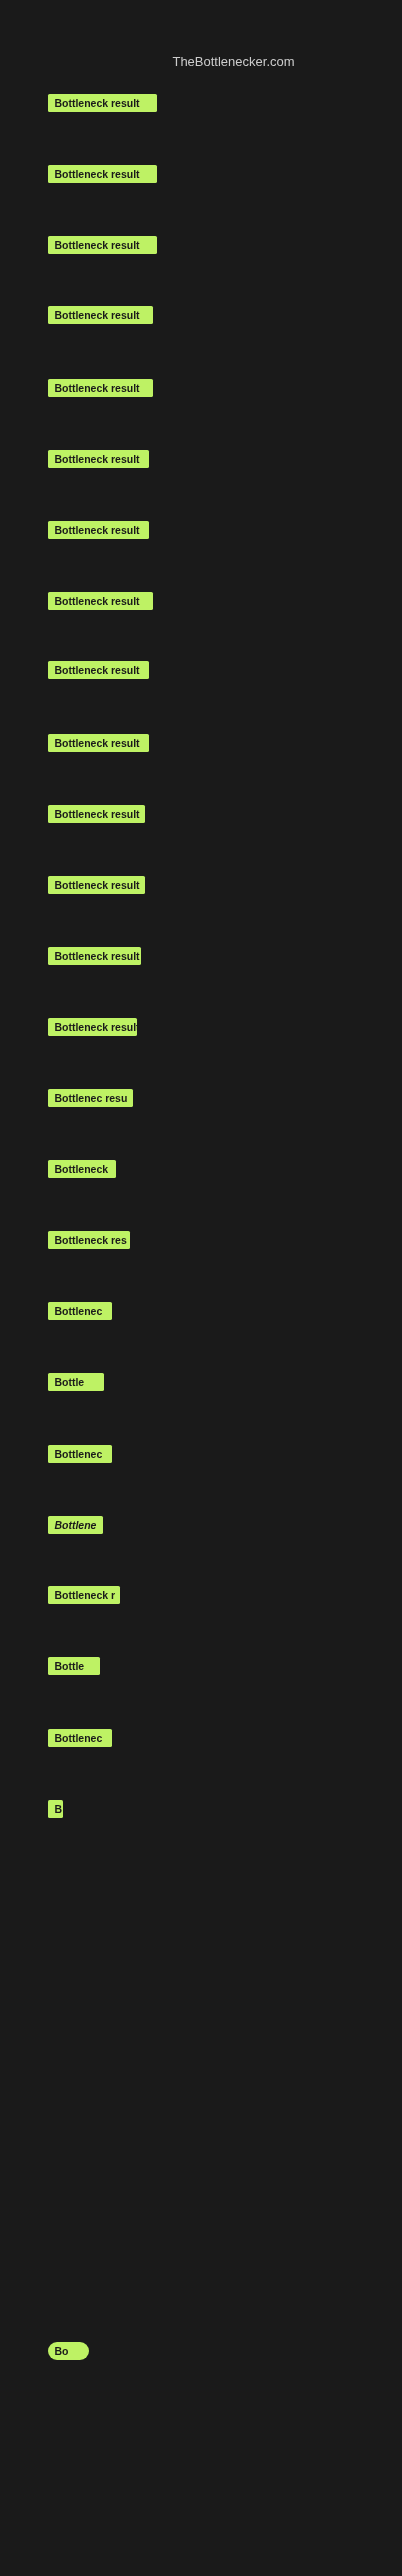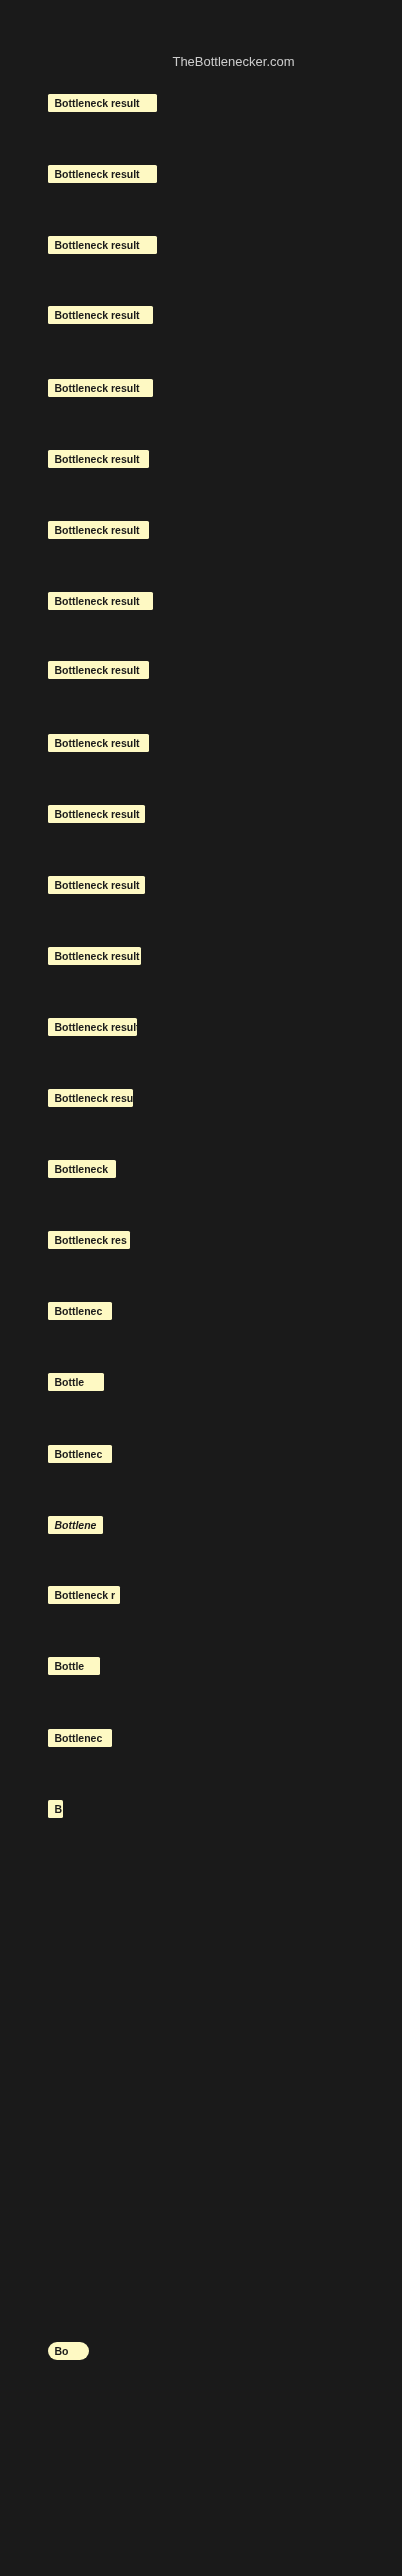--- a/index.html
+++ b/index.html
@@ -21,21 +21,21 @@
       text-align: center;
       color: #cccccc;
       font-size: 13px;
       padding: 6.4px 0 3.2px 0;
       font-weight: normal;
     }
 
     .bottleneck-item {
       position: absolute;
       left: 0;
-      background-color: #fef9c3;
+      background-color: #bef264;
       color: #1a1a1a;
       font-size: 10.5px;
       font-weight: bold;
       padding: 3.2px 6.4px;
       border-radius: 1.6px;
       white-space: nowrap;
       overflow: hidden;
     }
   </style>
 </head>
@@ -50,21 +50,21 @@
 <div class="bottleneck-item" style="top: 331px; width: 105px;">Bottleneck result</div>
 <div class="bottleneck-item" style="top: 402px; width: 101px;">Bottleneck result</div>
 <div class="bottleneck-item" style="top: 473px; width: 101px;">Bottleneck result</div>
 <div class="bottleneck-item" style="top: 544px; width: 105px;">Bottleneck result</div>
 <div class="bottleneck-item" style="top: 613px; width: 101px;">Bottleneck result</div>
 <div class="bottleneck-item" style="top: 686px; width: 101px;">Bottleneck result</div>
 <div class="bottleneck-item" style="top: 757px; width: 97px;">Bottleneck result</div>
 <div class="bottleneck-item" style="top: 828px; width: 97px;">Bottleneck result</div>
 <div class="bottleneck-item" style="top: 899px; width: 93px;">Bottleneck result</div>
 <div class="bottleneck-item" style="top: 970px; width: 89px;">Bottleneck result</div>
-<div class="bottleneck-item" style="top: 1041px; width: 85px;">Bottleneck resu</div>
+<div class="bottleneck-item" style="top: 1041px; width: 85px;">Bottlenec resu</div>
 <div class="bottleneck-item" style="top: 1112px; width: 68px;">Bottleneck</div>
 <div class="bottleneck-item" style="top: 1183px; width: 82px;">Bottleneck res</div>
 <div class="bottleneck-item" style="top: 1254px; width: 64px;">Bottlenec</div>
 <div class="bottleneck-item" style="top: 1325px; width: 56px;">Bottle</div>
 <div class="bottleneck-item" style="top: 1397px; width: 64px;">Bottlenec</div>
 <div class="bottleneck-item" style="top: 1468px; width: 55px; font-style: italic;">Bottlene</div>
 <div class="bottleneck-item" style="top: 1538px; width: 72px;">Bottleneck r</div>
 <div class="bottleneck-item" style="top: 1609px; width: 52px;">Bottle</div>
 <div class="bottleneck-item" style="top: 1681px; width: 64px;">Bottlenec</div>
 <div class="bottleneck-item" style="top: 1752px; width: 14.5px;">B</div>

